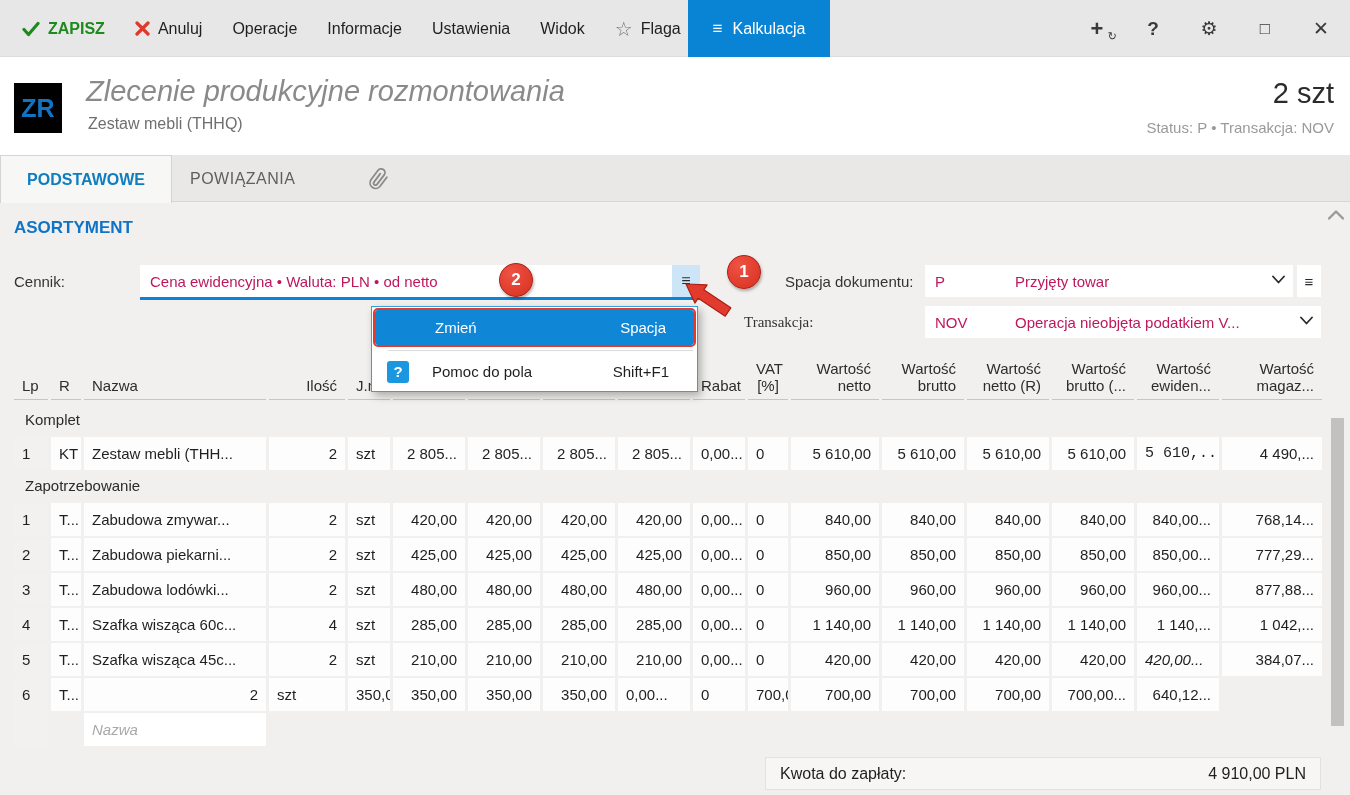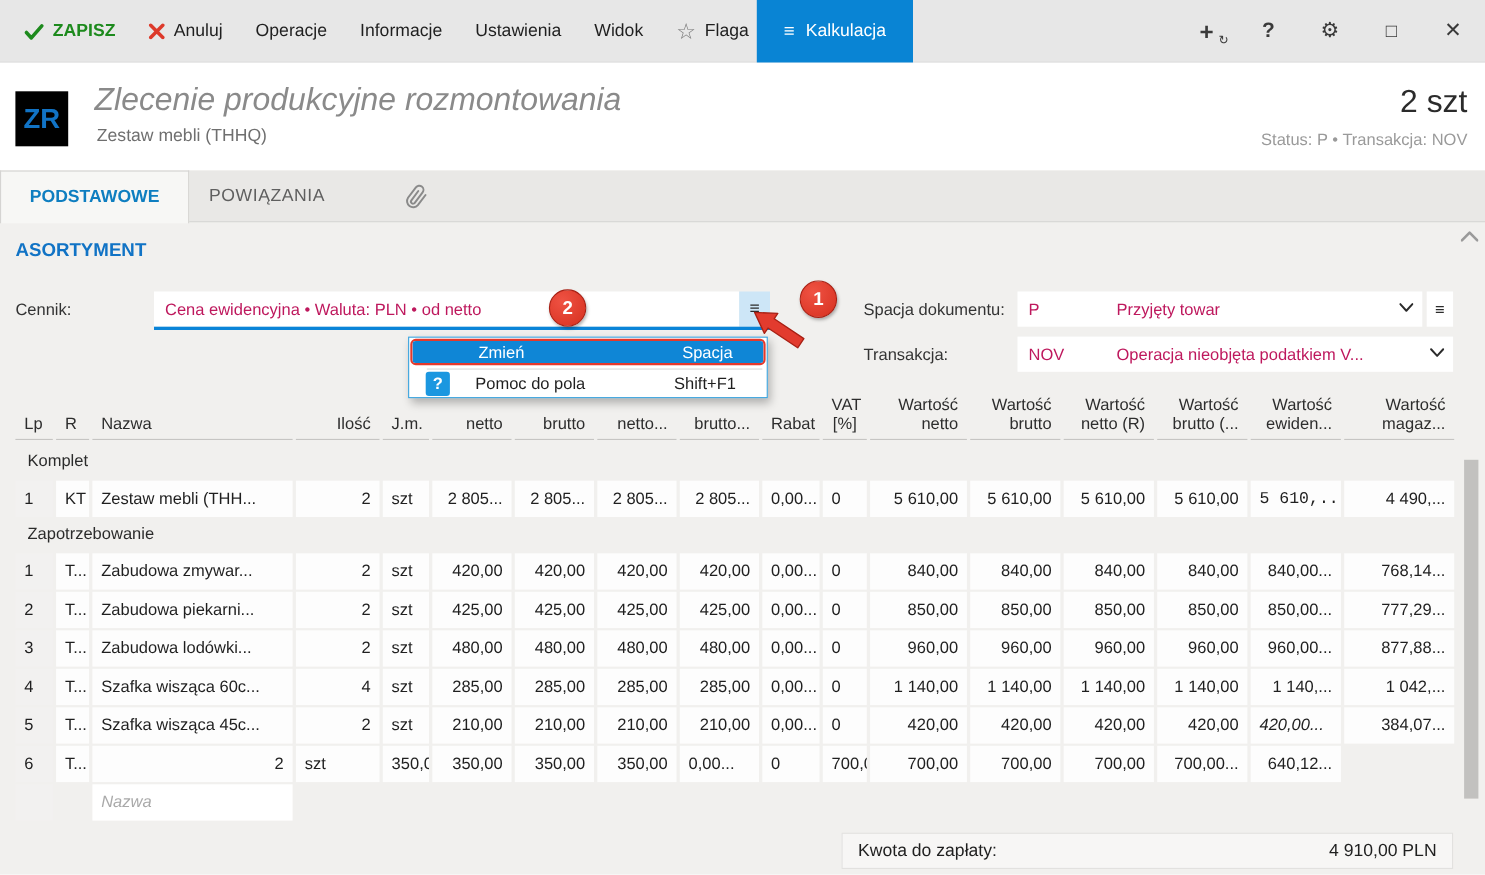--- a/index.html
+++ b/index.html
@@ -68,21 +68,21 @@
 
   
   .summary { position:absolute; left:765px; top:757px; width:556px; height:33px; background:#f7f6f5; border:1px solid #e2e1df; display:flex; align-items:center; justify-content:space-between; padding:0 14px; font-size:16px; color:#1f1f1f; }
 
   
   .scroll-thumb { position:absolute; left:1331px; top:418px; width:13px; height:308px; background:#c2c1bf; }
 
   
   .ctxmenu { position:absolute; left:371px; top:306px; width:327px; background:#fff; border:1px solid #35a0dc; box-shadow:3px 4px 8px rgba(0,0,0,.28); z-index:30; padding-bottom:2px; }
   .red-outline { margin:1px; border:2px solid #e5392c; border-radius:5px; overflow:hidden; }
-  .mi { height:20px; display:flex; align-items:center; font-size:15px; position:relative;text-align:right; }
+  .mi { height:35px; display:flex; align-items:center; font-size:15px; position:relative;text-align:right; }
   .mi-blue { background:#0f86d6; color:#fff; }
   .mi-label { position:absolute; left:60px; }
   .mi-short { position:absolute; right:28px; }
   .mi-sep { height:1px; background:#d9d9d9; margin:3px 4px 3px 16px; }
   .help-ic { position:absolute; left:15px; width:22px; height:22px; background:#1b97e0; border-radius:3px; color:#fff; font-weight:bold; font-size:15px; display:flex; align-items:center; justify-content:center; }
 
   
   .ann-circle { position:absolute; width:34px; height:34px; border-radius:50%; background:radial-gradient(circle at 35% 30%, #ef5243, #d6301f); border:1px solid #a82014; color:#fff; font-size:17px; font-weight:bold; display:flex; align-items:center; justify-content:center; box-shadow:1px 2px 3px rgba(0,0,0,.3); z-index:40; }
   .ann-1 { left:727px; top:255px; }
   .ann-2 { left:499px; top:263px; }
@@ -184,21 +184,21 @@
     <span class="combo-chev">
       <svg class="chev-svg" width="13" height="9" viewBox="0 0 13 9">
           <path d="M1 1.5 L6.5 7.5 L12 1.5" fill="none" stroke="#2b2b2b" stroke-width="1.8" stroke-linecap="round" stroke-linejoin="round"></path>
         </svg>
     </span>
   </div>
   <div class="status-burger">
       <span>≡</span>
     </div>
 
-  <div class="flabel" style="left:785px; top:314px;">Transakcja:</div>
+  <div class="flabel" style="left:744px; top:314px;font-family:Liberation Serif, serif;">Transakcja:</div>
   <div class="field trans-field">
     <span class="combo-code">NOV</span>
     <span class="combo-val" style="max-width:280px;">Operacja nieobjęta podatkiem V...</span>
     <span class="combo-chev">
       <svg class="chev-svg" width="13" height="9" viewBox="0 0 13 9">
           <path d="M1 1.5 L6.5 7.5 L12 1.5" fill="none" stroke="#2b2b2b" stroke-width="1.8" stroke-linecap="round" stroke-linejoin="round"></path>
         </svg>
     </span>
   </div>
 

